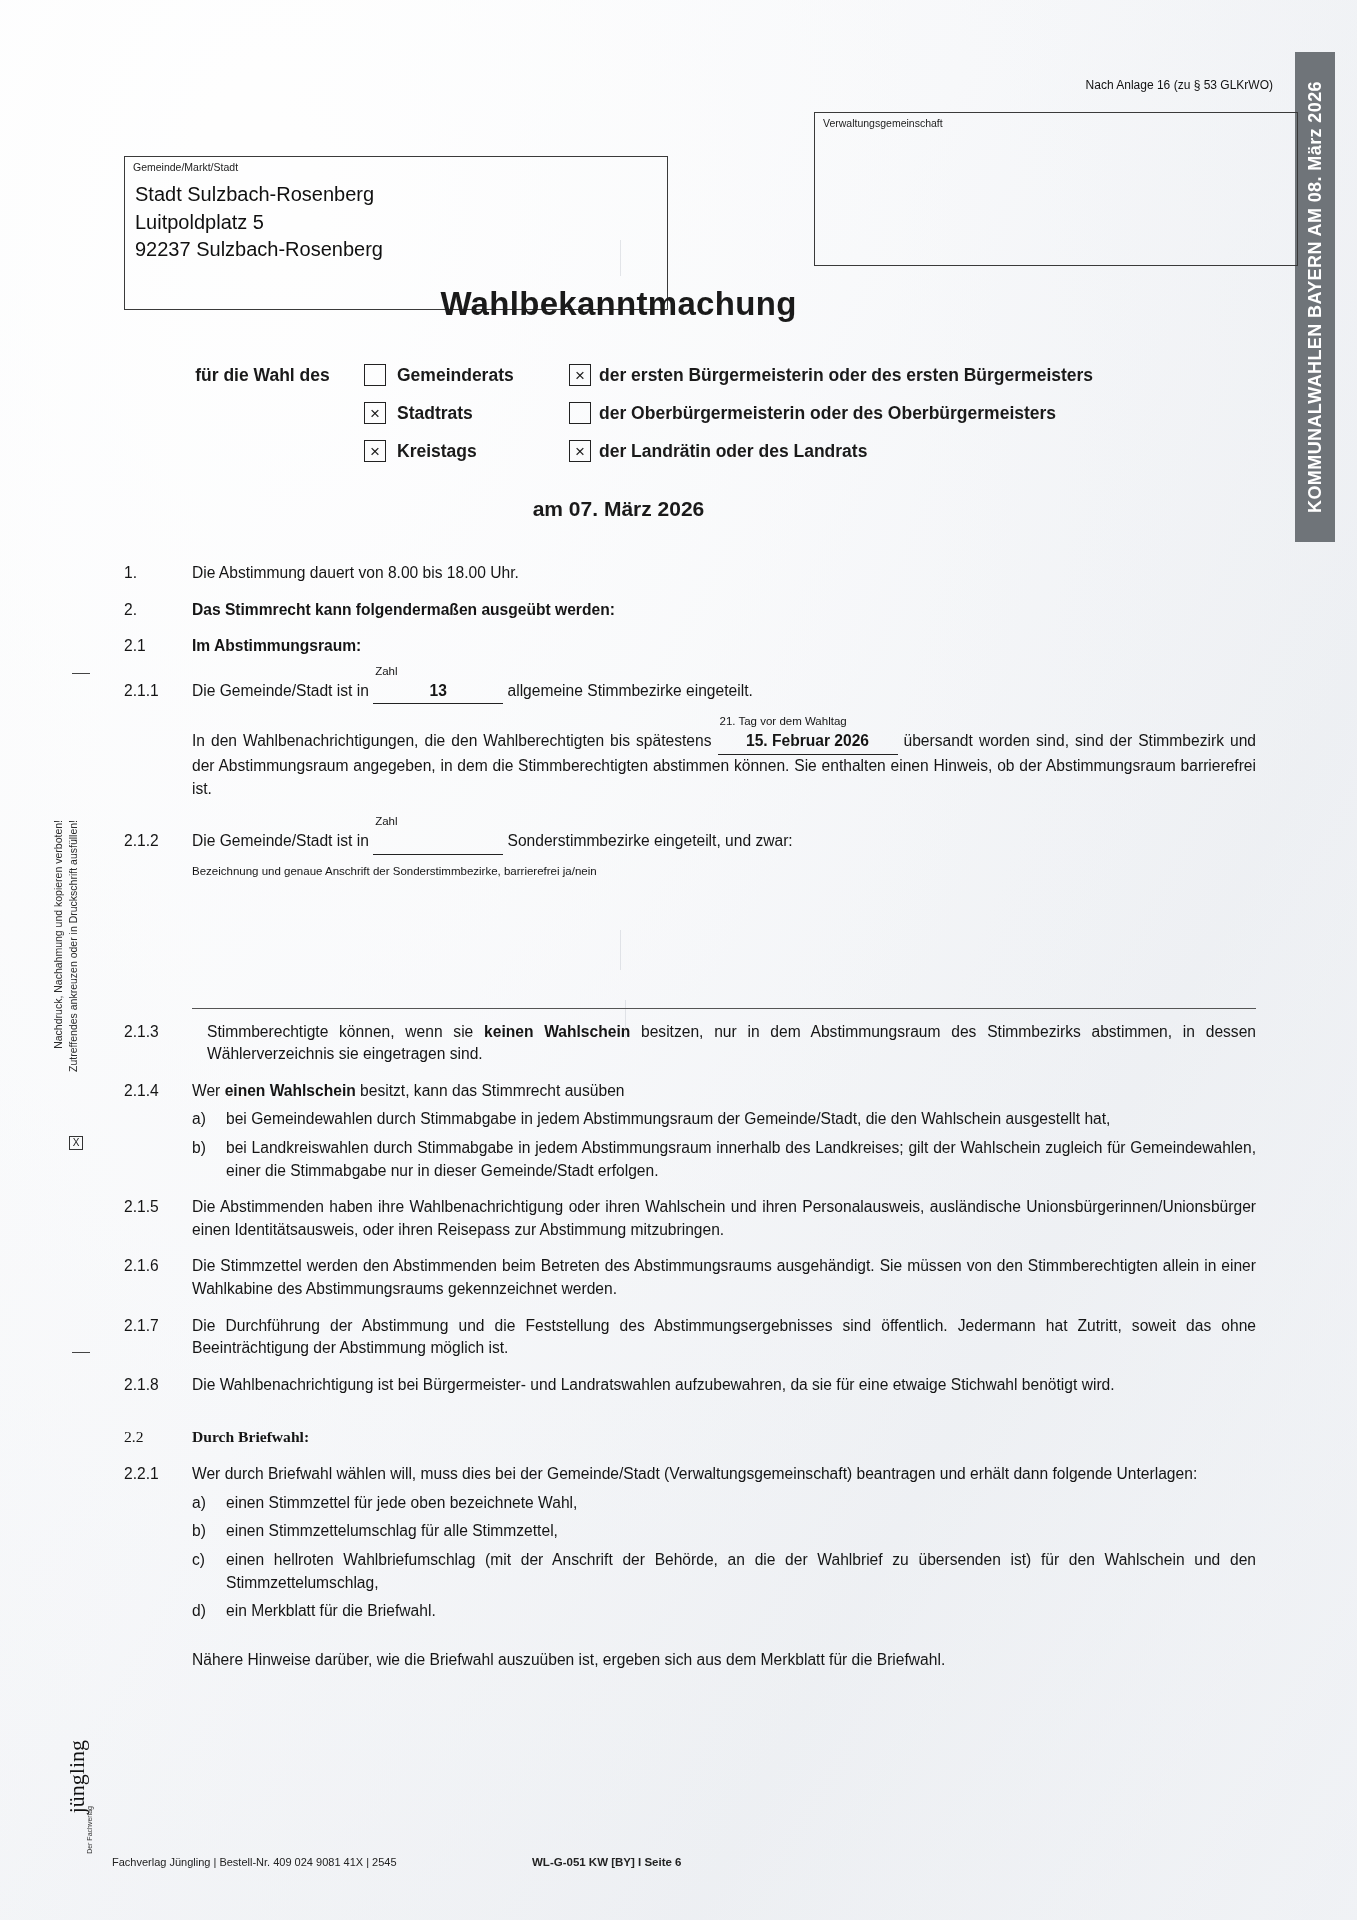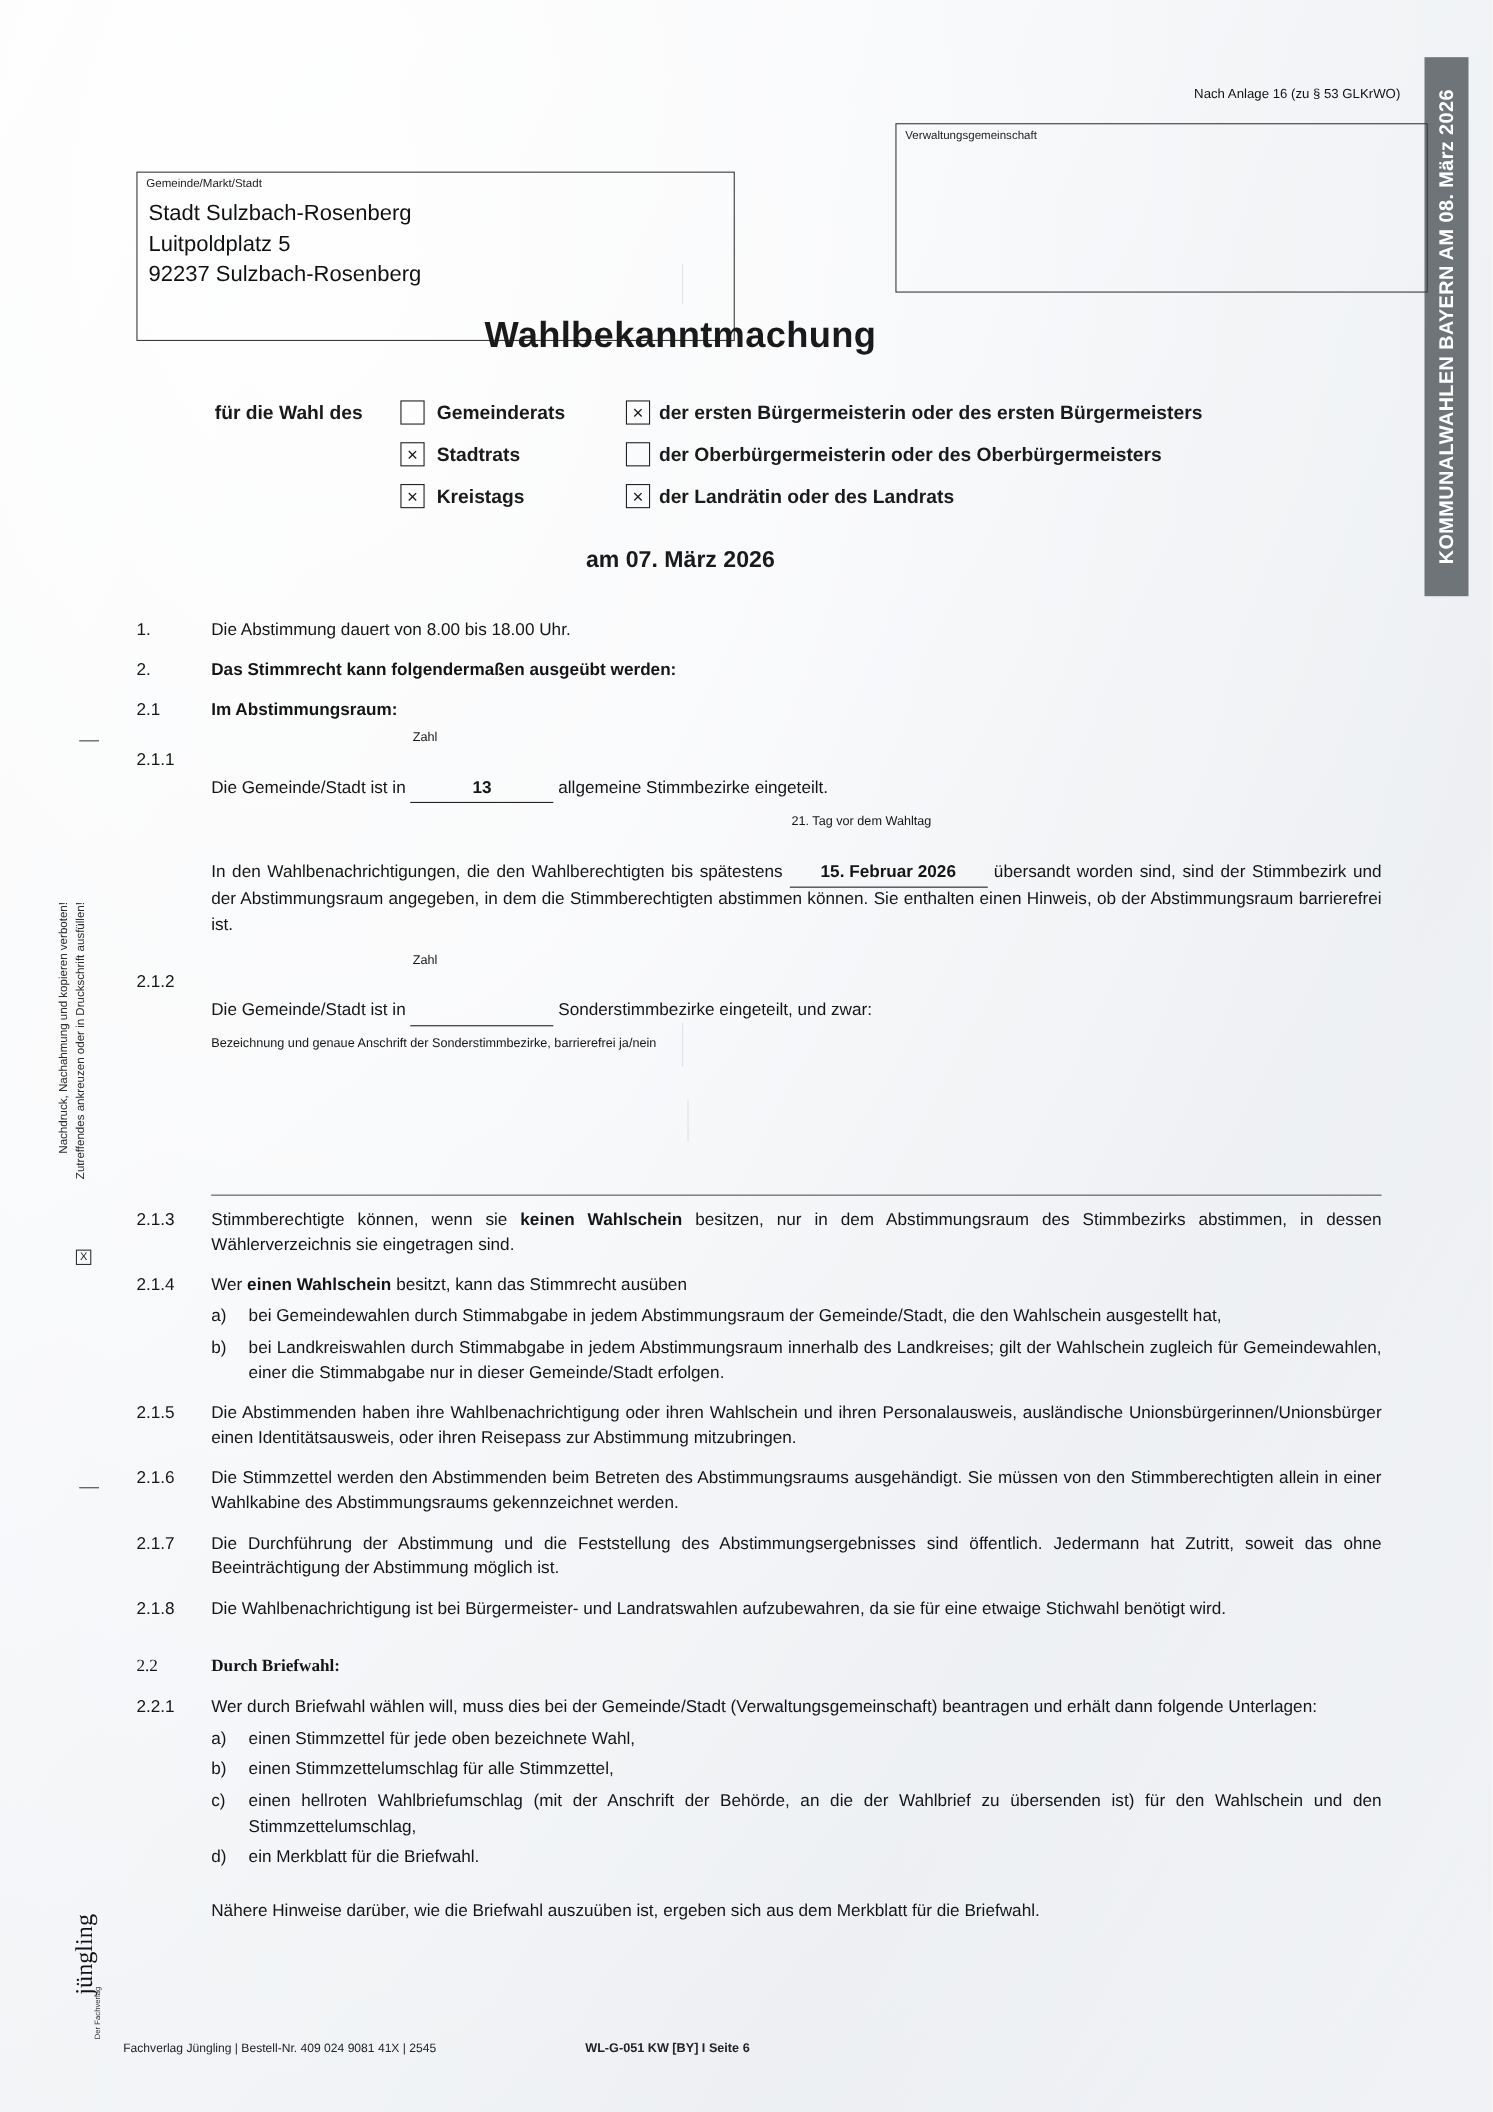--- a/index.html
+++ b/index.html
@@ -217,21 +217,20 @@
     font-weight: normal;
     white-space: nowrap;
   }
   .fline {
     display: inline-block;
     min-width: 118px;
     border-bottom: 1.2px solid #222;
     text-align: center;
     font-weight: bold;
     padding: 0 6px 1px 6px;
-    margin-top: 26px;
   }
   .fline.wide { min-width: 168px; }
   .fline.empty { min-width: 118px; }
   .list-row { display: flex; margin-top: 6px; }
   .list-k { width: 34px; flex: 0 0 34px; }
   .caption-small { font-size: 11.5px; margin-top: 8px; }
 
   .hr {
     border: none;
     border-top: 1.1px solid #555;
@@ -382,21 +381,21 @@
         <span class="fieldwrap">
           <span class="flabel">Zahl</span>
           <span class="fline empty">&nbsp;</span>
         </span>
         <span>Sonderstimmbezirke eingeteilt, und zwar:</span>
         <div class="caption-small">Bezeichnung und genaue Anschrift der Sonderstimmbezirke, barrierefrei ja/nein</div>
         <hr class="hr">
       </div>
     </div>
 
-    <div class="item" style="margin-top:12px;">
+    <div class="item" style="margin-top:12px;gap:15px;">
       <div class="num">2.1.3</div>
       <div class="txt">
         <span>Stimmberechtigte können, wenn sie </span><span class="b">keinen Wahlschein</span><span> besitzen, nur in dem Abstimmungsraum des Stimmbezirks abstimmen, in dessen Wählerverzeichnis sie eingetragen sind.</span>
       </div>
     </div>
 
     <div class="item">
       <div class="num">2.1.4</div>
       <div class="txt">
         <div>

